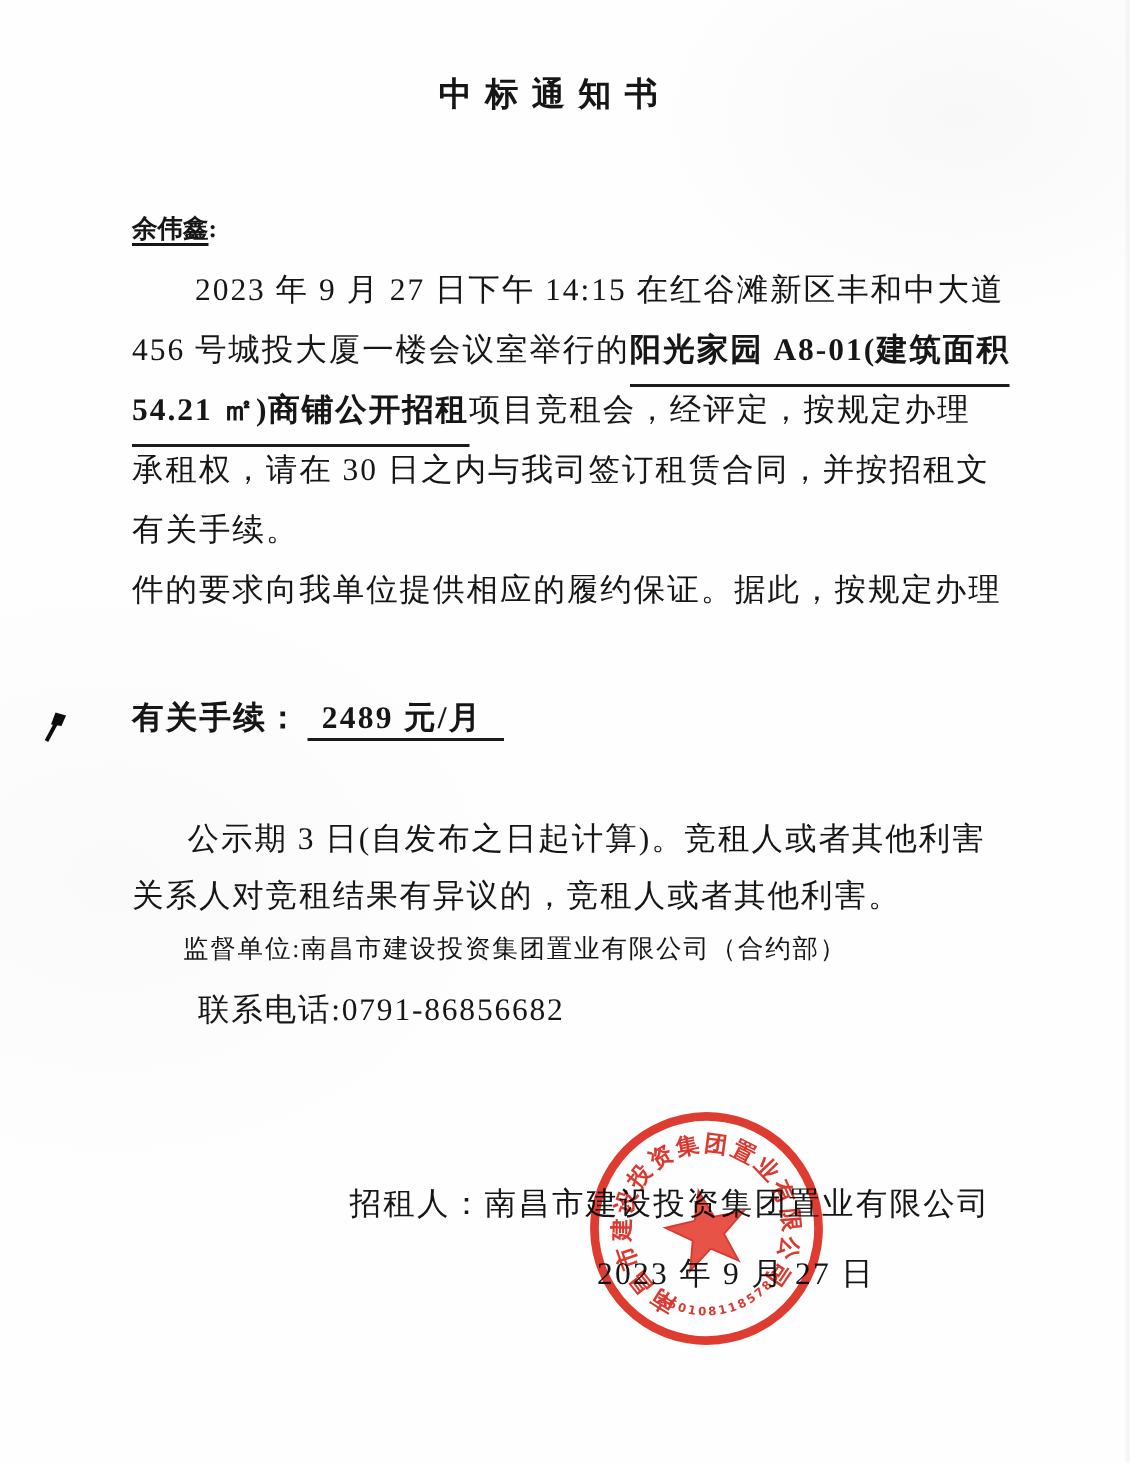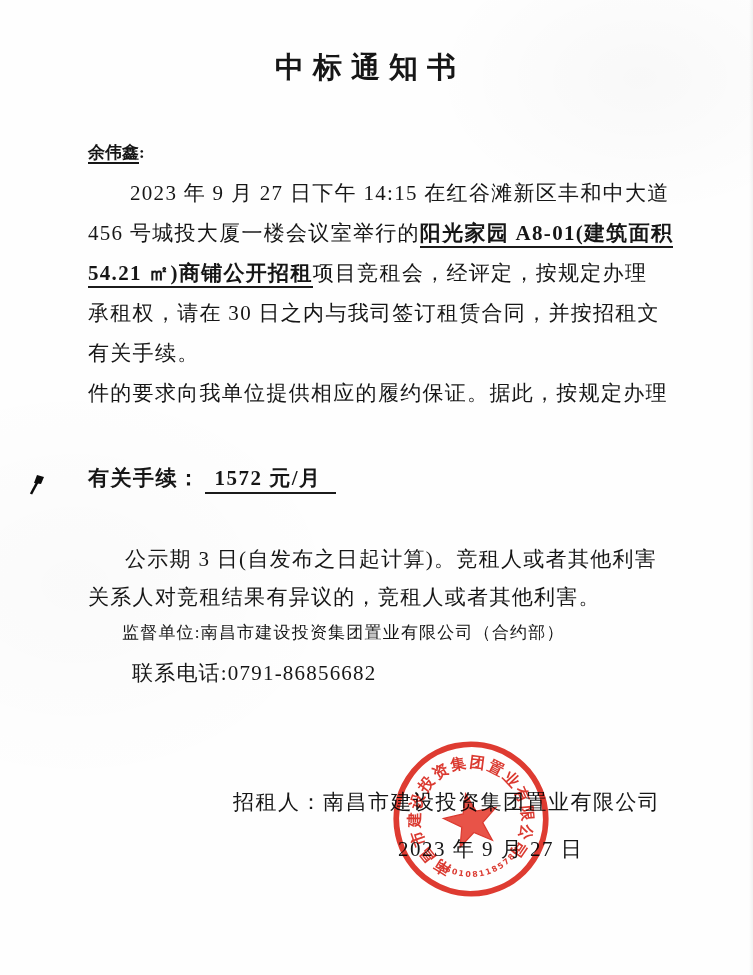--- a/index.html
+++ b/index.html
@@ -15,21 +15,21 @@
     position: absolute; inset: 0;
     background:
       radial-gradient(ellipse 300px 200px at 85% 8%, rgba(0,0,0,0.025), transparent 70%),
       radial-gradient(ellipse 400px 300px at 10% 60%, rgba(0,0,0,0.015), transparent 70%),
       linear-gradient(to left, rgba(0,0,0,0.05), transparent 4px),
       #fefefe;
   }
   .doc-title {
     position: absolute; top: 48px; left: 0; width: 740px;
     text-align: center;
-    font-size: 29px; font-weight: bold;
+    font-size: 22px; font-weight: bold;
     letter-spacing: 9px;
   }
   .recipient {
     position: absolute; top: 141px; left: 88px;
     font-size: 17px; font-weight: bold;
   }
   .recipient .name {
     text-decoration: underline;
     text-decoration-thickness: 2px;
     text-underline-offset: 4px;
@@ -39,21 +39,21 @@
     font-size: 21px;
     line-height: 40px;
     letter-spacing: 1.3px;
   }
   .para.main { top: 173px; }
   .line { white-space: nowrap; }
   .line.indent { padding-left: 42px; }
   .em {
     font-weight: bold;
     border-bottom: 2px solid #1b1b1b;
-    padding-bottom: 1px;
+    padding-bottom: 11px;
   }
   .result-line {
     position: absolute; top: 464px; left: 88px;
     font-size: 21px; font-weight: bold;
     letter-spacing: 1.5px;
   }
   .result-line .value {
     border-bottom: 2px solid #1b1b1b;
     padding: 0 14px 2px 10px;
     margin-left: 4px;
@@ -113,21 +113,21 @@
   <div class="para main">
     <div class="line indent"><span>2023 年 9 月 27 日下午 14:15 在红谷滩新区丰和中大道</span></div>
     <div class="line"><span>456 号城投大厦一楼会议室举行的</span><span class="em">阳光家园 A8-01(建筑面积</span></div>
     <div class="line"><span class="em">54.21 ㎡)商铺公开招租</span><span>项目竞租会，经评定，按规定办理</span></div>
     <div class="line"><span>承租权，请在 30 日之内与我司签订租赁合同，并按招租文</span></div>
     <div class="line"><span>有关手续。</span></div>
     <div class="line"><span>件的要求向我单位提供相应的履约保证。据此，按规定办理</span></div>
   </div>
 
   <div class="result-line">
-    <span>有关手续：</span><span class="value">1572 元/月</span>
+    <span>有关手续：</span><span class="value">2489 元/月</span>
   </div>
 
   <div class="pen-mark">
     <svg viewBox="0 0 24 30" width="24" height="30">
       <path d="M 6 26 L 13 13" stroke="#0c0c0c" stroke-width="2.6" fill="none"></path>
       <path d="M 9 15 L 12 7 L 19 9 L 16 16 Z" fill="#0c0c0c"></path>
     </svg>
   </div>
 
   <div class="para notice">

